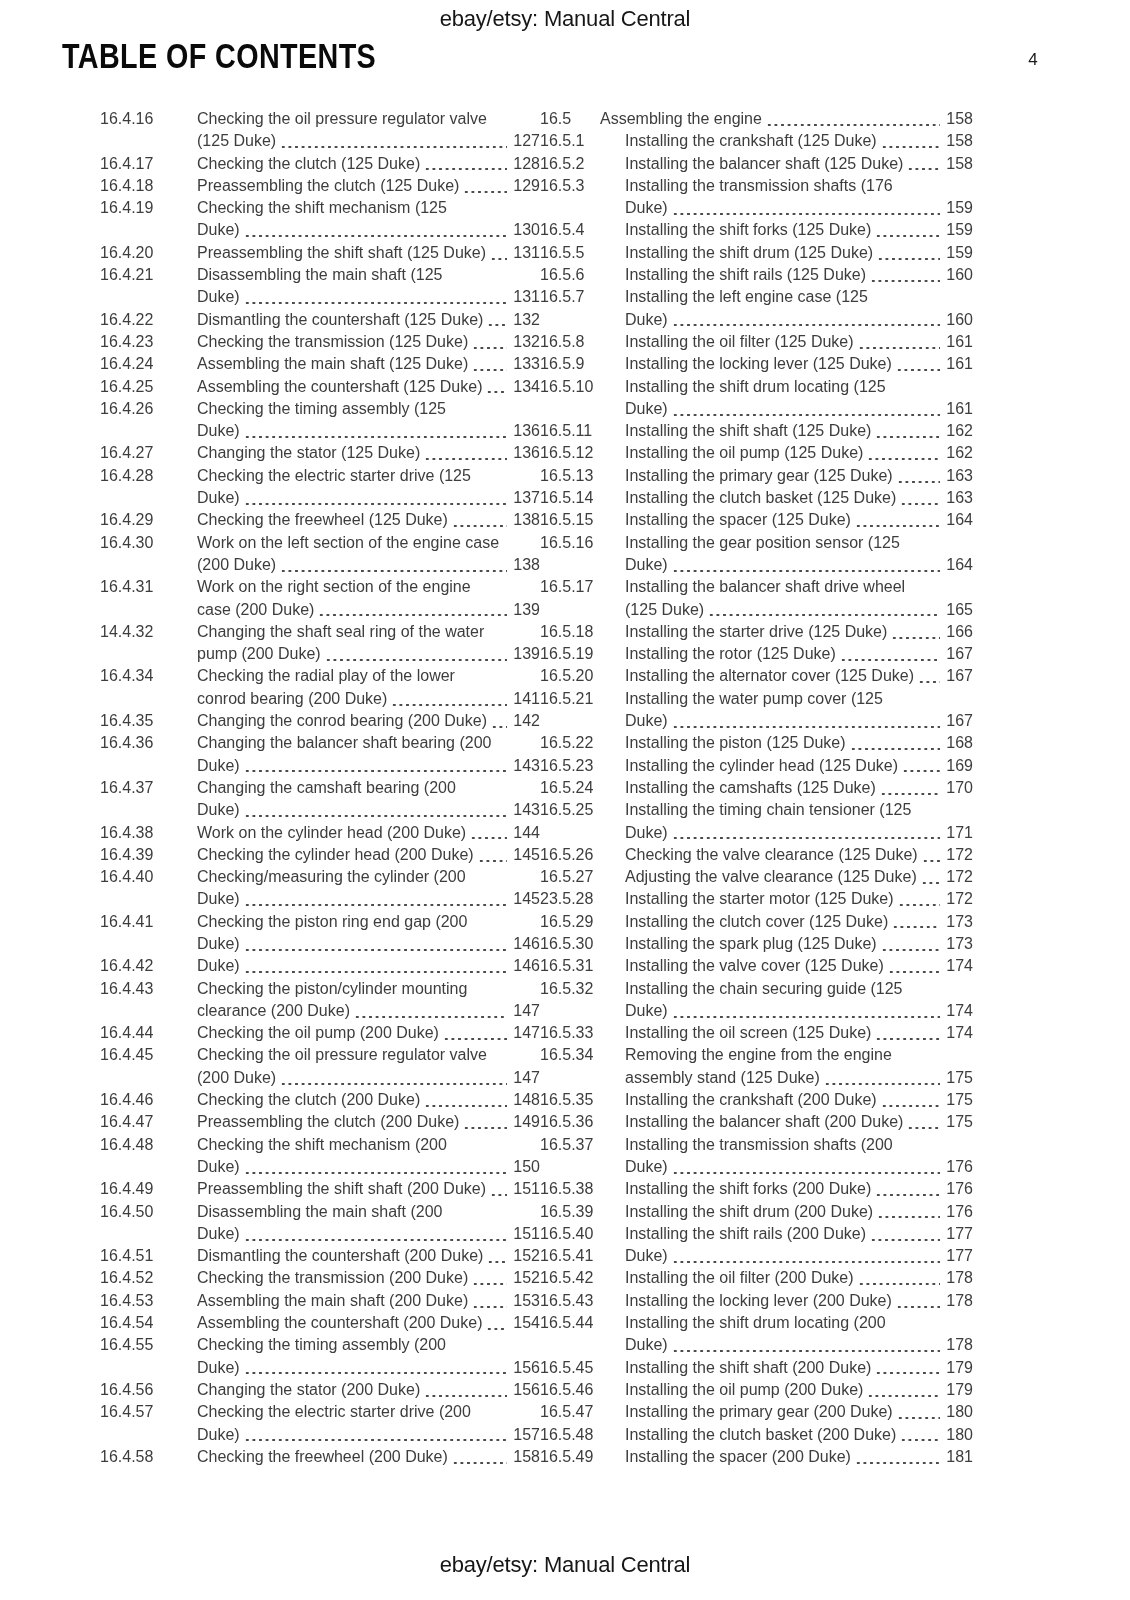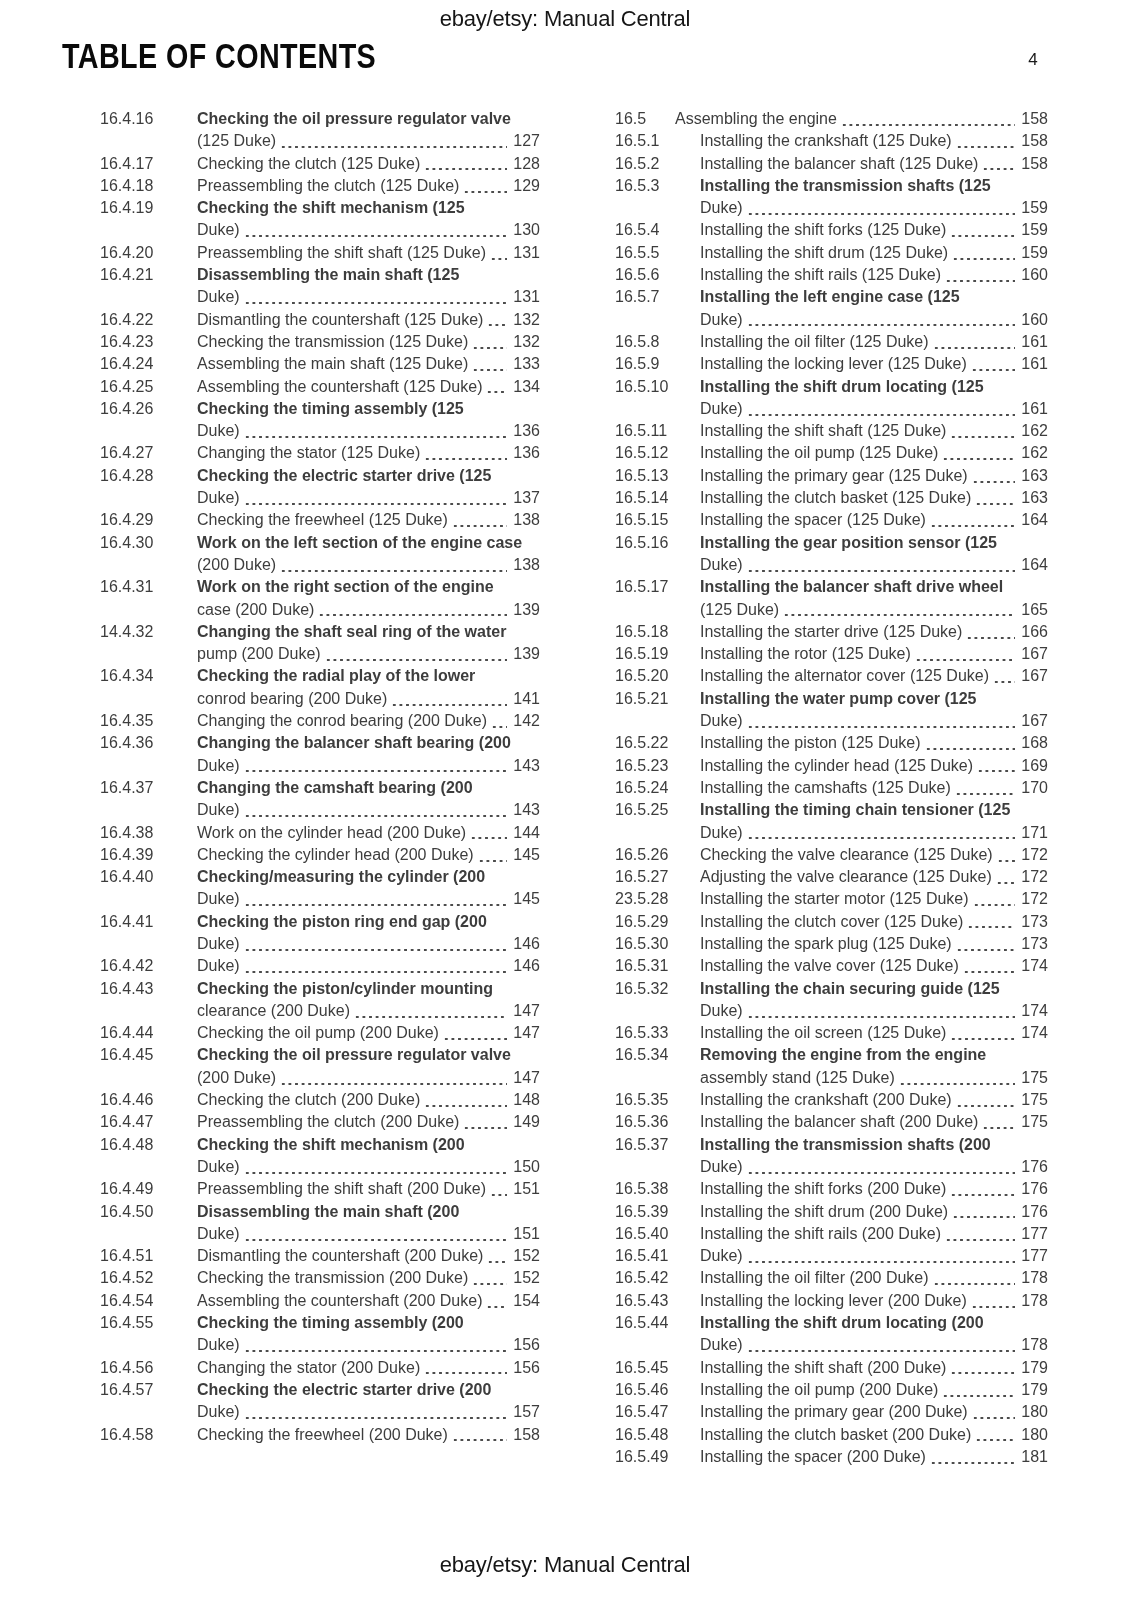--- a/index.html
+++ b/index.html
@@ -15,28 +15,28 @@
     position:absolute; left:62px; top:36px; font-size:35px; font-weight:bold;
     color:#0a0a0a; letter-spacing:0.5px; transform:scaleX(0.82); transform-origin:left center;
     white-space:nowrap;
   }
   .page-num-top {
     position:absolute; top:50px; left:1018px; width:30px; text-align:center;
     font-size:17px; color:#1a1a1a;
   }
   .columns { position:absolute; top:108px; left:100px; width:948px; display:flex; }
   .col { display:block; }
-  .col-left  { width:440px; margin-right:75px; }
+  .col-left  { width:440px; }
   .col-right { width:433px; }
   .entry { display:flex; font-size:16px; line-height:22.3px; color:#3d3d3d; }
   .entry .num { flex:0 0 97px; }
   .col-right .entry .num { flex:0 0 85px; }
   .col-right .entry.level-1 .num { flex:0 0 60px; }
   .entry .body { flex:1; min-width:0; }
-  .entry .line { display:block; white-space:nowrap;font-weight:bold; }
+  .entry .line { display:block; white-space:nowrap; }
   .entry .lastline { display:flex; }
   .entry .ltext { white-space:nowrap; }
   .entry .dots {
     flex:1 1 auto; min-width:12px; margin:0 5px 0 4px;
     background-image:radial-gradient(circle, #4c4c4c 1.1px, transparent 1.45px);
     background-size:6.6px 4px; background-repeat:repeat-x;
     background-position:left bottom 3.5px;
   }
   .entry .pg { white-space:nowrap; min-width:28px; text-align:right; }
   .site-footer {
@@ -424,20 +424,30 @@
         <span class="num">16.4.52</span>
         <span class="body">
           <span class="lastline">
             <span class="ltext">Checking the transmission (200 Duke)</span>
             <span class="dots"></span>
             <span class="pg">152</span>
           </span>
         </span>
       </div>
       <div class="entry">
+        <span class="num">16.4.53</span>
+        <span class="body">
+          <span class="lastline">
+            <span class="ltext">Assembling the main shaft (200 Duke)</span>
+            <span class="dots"></span>
+            <span class="pg">153</span>
+          </span>
+        </span>
+      </div>
+      <div class="entry">
         <span class="num">16.4.54</span>
         <span class="body">
           <span class="lastline">
             <span class="ltext">Assembling the countershaft (200 Duke)</span>
             <span class="dots"></span>
             <span class="pg">154</span>
           </span>
         </span>
       </div>
       <div class="entry">
@@ -510,21 +520,21 @@
           <span class="lastline">
             <span class="ltext">Installing the balancer shaft (125 Duke)</span>
             <span class="dots"></span>
             <span class="pg">158</span>
           </span>
         </span>
       </div>
       <div class="entry">
         <span class="num">16.5.3</span>
         <span class="body">
-          <span class="line">Installing the transmission shafts (125</span>
+          <span class="line">Installing the transmission shafts (176</span>
           <span class="lastline">
             <span class="ltext">Duke)</span>
             <span class="dots"></span>
             <span class="pg">159</span>
           </span>
         </span>
       </div>
       <div class="entry">
         <span class="num">16.5.4</span>
         <span class="body">

